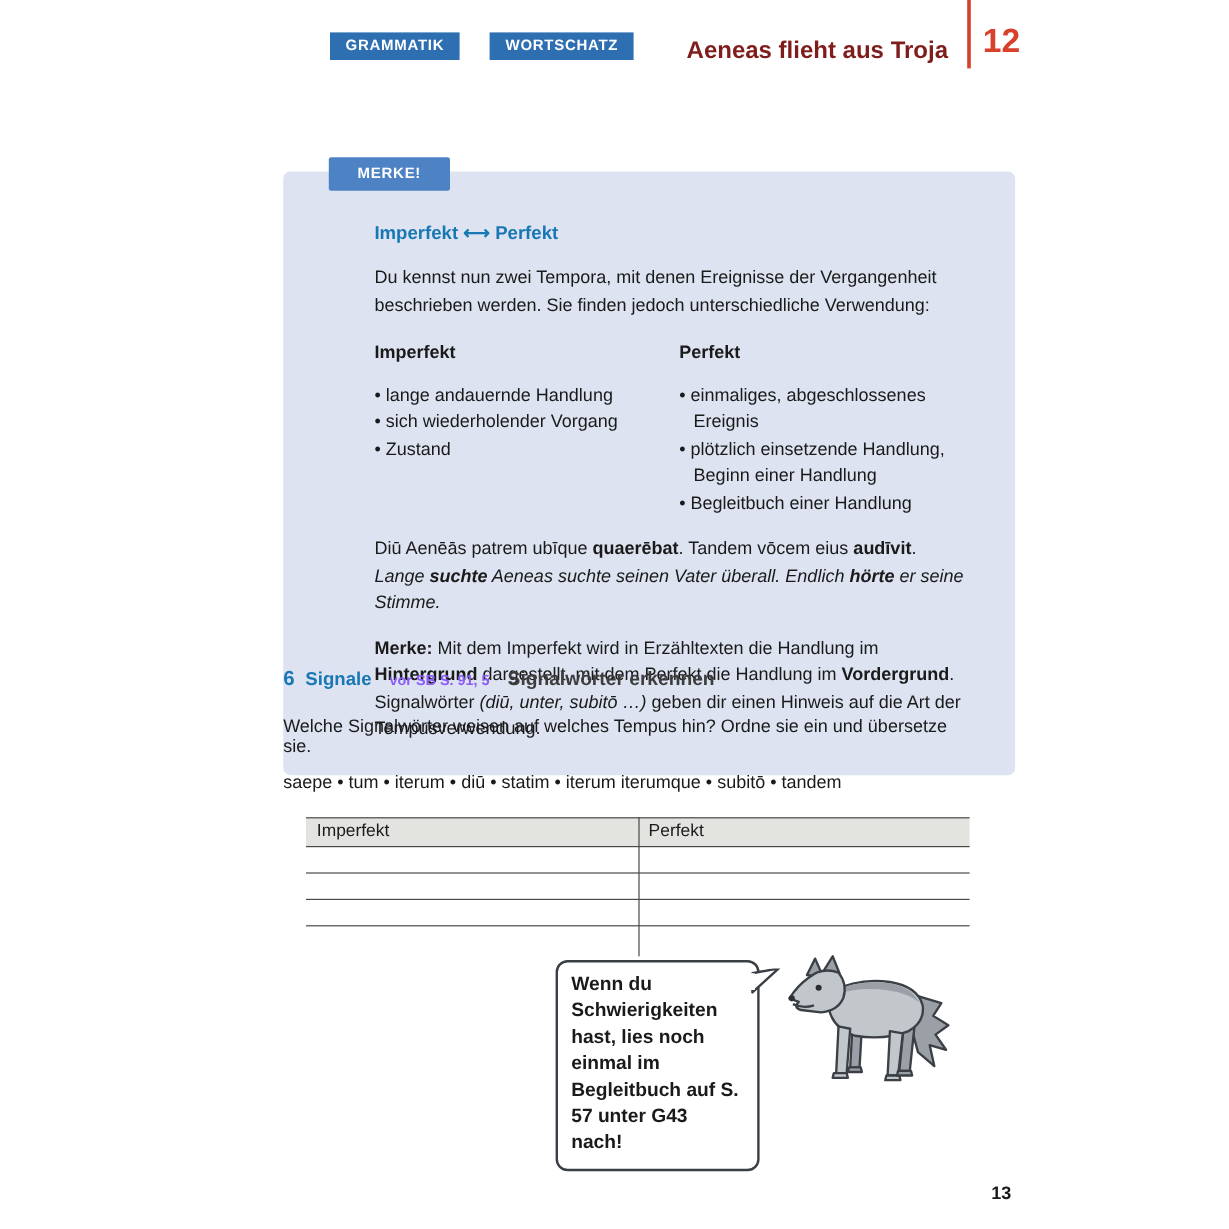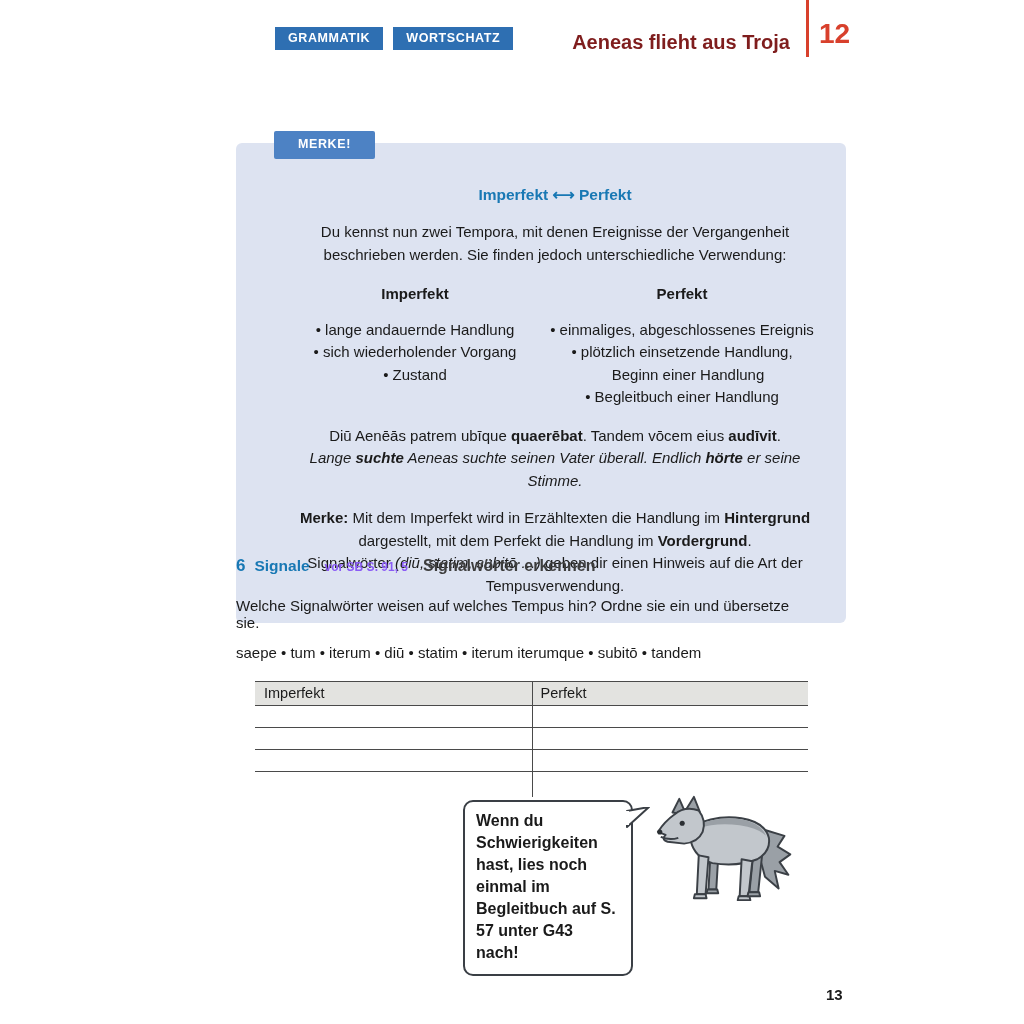--- a/index.html
+++ b/index.html
@@ -1,30 +1,30 @@
 <!DOCTYPE html>
 <html><head>
 <meta charset="utf-8">
 <style>
   * { margin:0; padding:0; box-sizing:border-box; }
   body { background:#ffffff; font-family:"Liberation Sans", sans-serif; color:#1a1a1a; }
   .sheet { position:relative; width:1024px; height:1024px; background:#ffffff; overflow:hidden; }
 
   
-  .badges { position:absolute; top:27px; left:275px; display:flex; gap:10px; }
+  .badges { position:absolute; top:27px; left:275px; display:flex; gap:25px; }
   .badge { background:#2e6fb2; color:#ffffff; font-weight:bold; font-size:12.5px;
            letter-spacing:0.6px; padding:4px 13px 5px; }
   .chapter-title { position:absolute; top:31px; left:0; width:790px; text-align:right;
                    color:#7f1d1d; font-weight:bold; font-size:20px; }
   .chapter-rule { position:absolute; top:0; left:806px; width:3px; height:57px; background:#d8402c; }
   .chapter-number { position:absolute; top:18px; left:819px; color:#d8402c; font-weight:bold; font-size:28px; }
 
   
   .merke-box { position:absolute; left:236px; top:143px; width:610px; background:#dde3f1;
-               border-radius:6px; padding:30px 24px 26px 52px; font-size:15px; line-height:1.5;text-align:center; }
+               border-radius:6px; padding:30px 24px 26px 76px; font-size:15px; line-height:1.5; }
   .merke-tab { position:absolute; left:38px; top:-12px; background:#4d82c4; color:#ffffff;
                font-weight:bold; font-size:12.5px; letter-spacing:0.6px; padding:4px 24px 5px; border-radius:2px; }
   .merke-title { color:#1878b4; font-weight:bold; font-size:15.5px; margin:10px 0 15px; }
   .merke-intro { margin-bottom:17px; max-width:534px; }
   .merke-cols { display:flex; margin-bottom:16px; }
   .col-left { width:254px; flex:0 0 254px; }
   .col-right { flex:1; }
   .col-head { font-weight:bold; margin-bottom:13px; }
   .bullet-item { display:block; padding-left:12px; text-indent:-12px; }
   .latin-line { margin-top:2px; }
@@ -86,21 +86,21 @@
       <div class="col-right">
         <div class="col-head">Perfekt</div>
         <span class="bullet-item">• einmaliges, abgeschlossenes Ereignis</span>
         <span class="bullet-item">• plötzlich einsetzende Handlung,<br>Beginn einer Handlung</span>
         <span class="bullet-item">• Begleitbuch einer Handlung</span>
       </div>
     </div>
 
     <p class="latin-line">Diū Aenēās patrem ubīque <b>quaerēbat</b>. Tandem vōcem eius <b>audīvit</b>.</p>
     <p class="trans-line">Lange <b>suchte</b> Aeneas suchte seinen Vater überall. Endlich <b>hörte</b> er seine Stimme.</p>
-    <p class="merke-note"><b>Merke:</b> Mit dem Imperfekt wird in Erzähltexten die Handlung im <b>Hintergrund</b> dargestellt, mit dem Perfekt die Handlung im <b>Vordergrund</b>.<br>Signalwörter <i>(diū, statim, subitō …)</i> geben dir einen Hinweis auf die Art der Tempusverwendung.</p>
+    <p class="merke-note"><b>Merke:</b> Mit dem Imperfekt wird in Erzähltexten die Handlung im <b>Hintergrund</b> dargestellt, mit dem Perfekt die Handlung im <b>Vordergrund</b>.<br>Signalwörter <i>(diū, unter, subitō …)</i> geben dir einen Hinweis auf die Art der Tempusverwendung.</p>
   </div>
 
   <div class="exercise">
     <div class="ex-headrow">
       <span class="ex-num">6</span>
       <span class="ex-title">Signale</span>
       <span class="ex-ref">vor SB S. 91, 5</span>
       <span class="ex-sub">Signalwörter erkennen</span>
     </div>
     <p class="ex-instruction">Welche Signalwörter weisen auf welches Tempus hin? Ordne sie ein und übersetze sie.</p>

